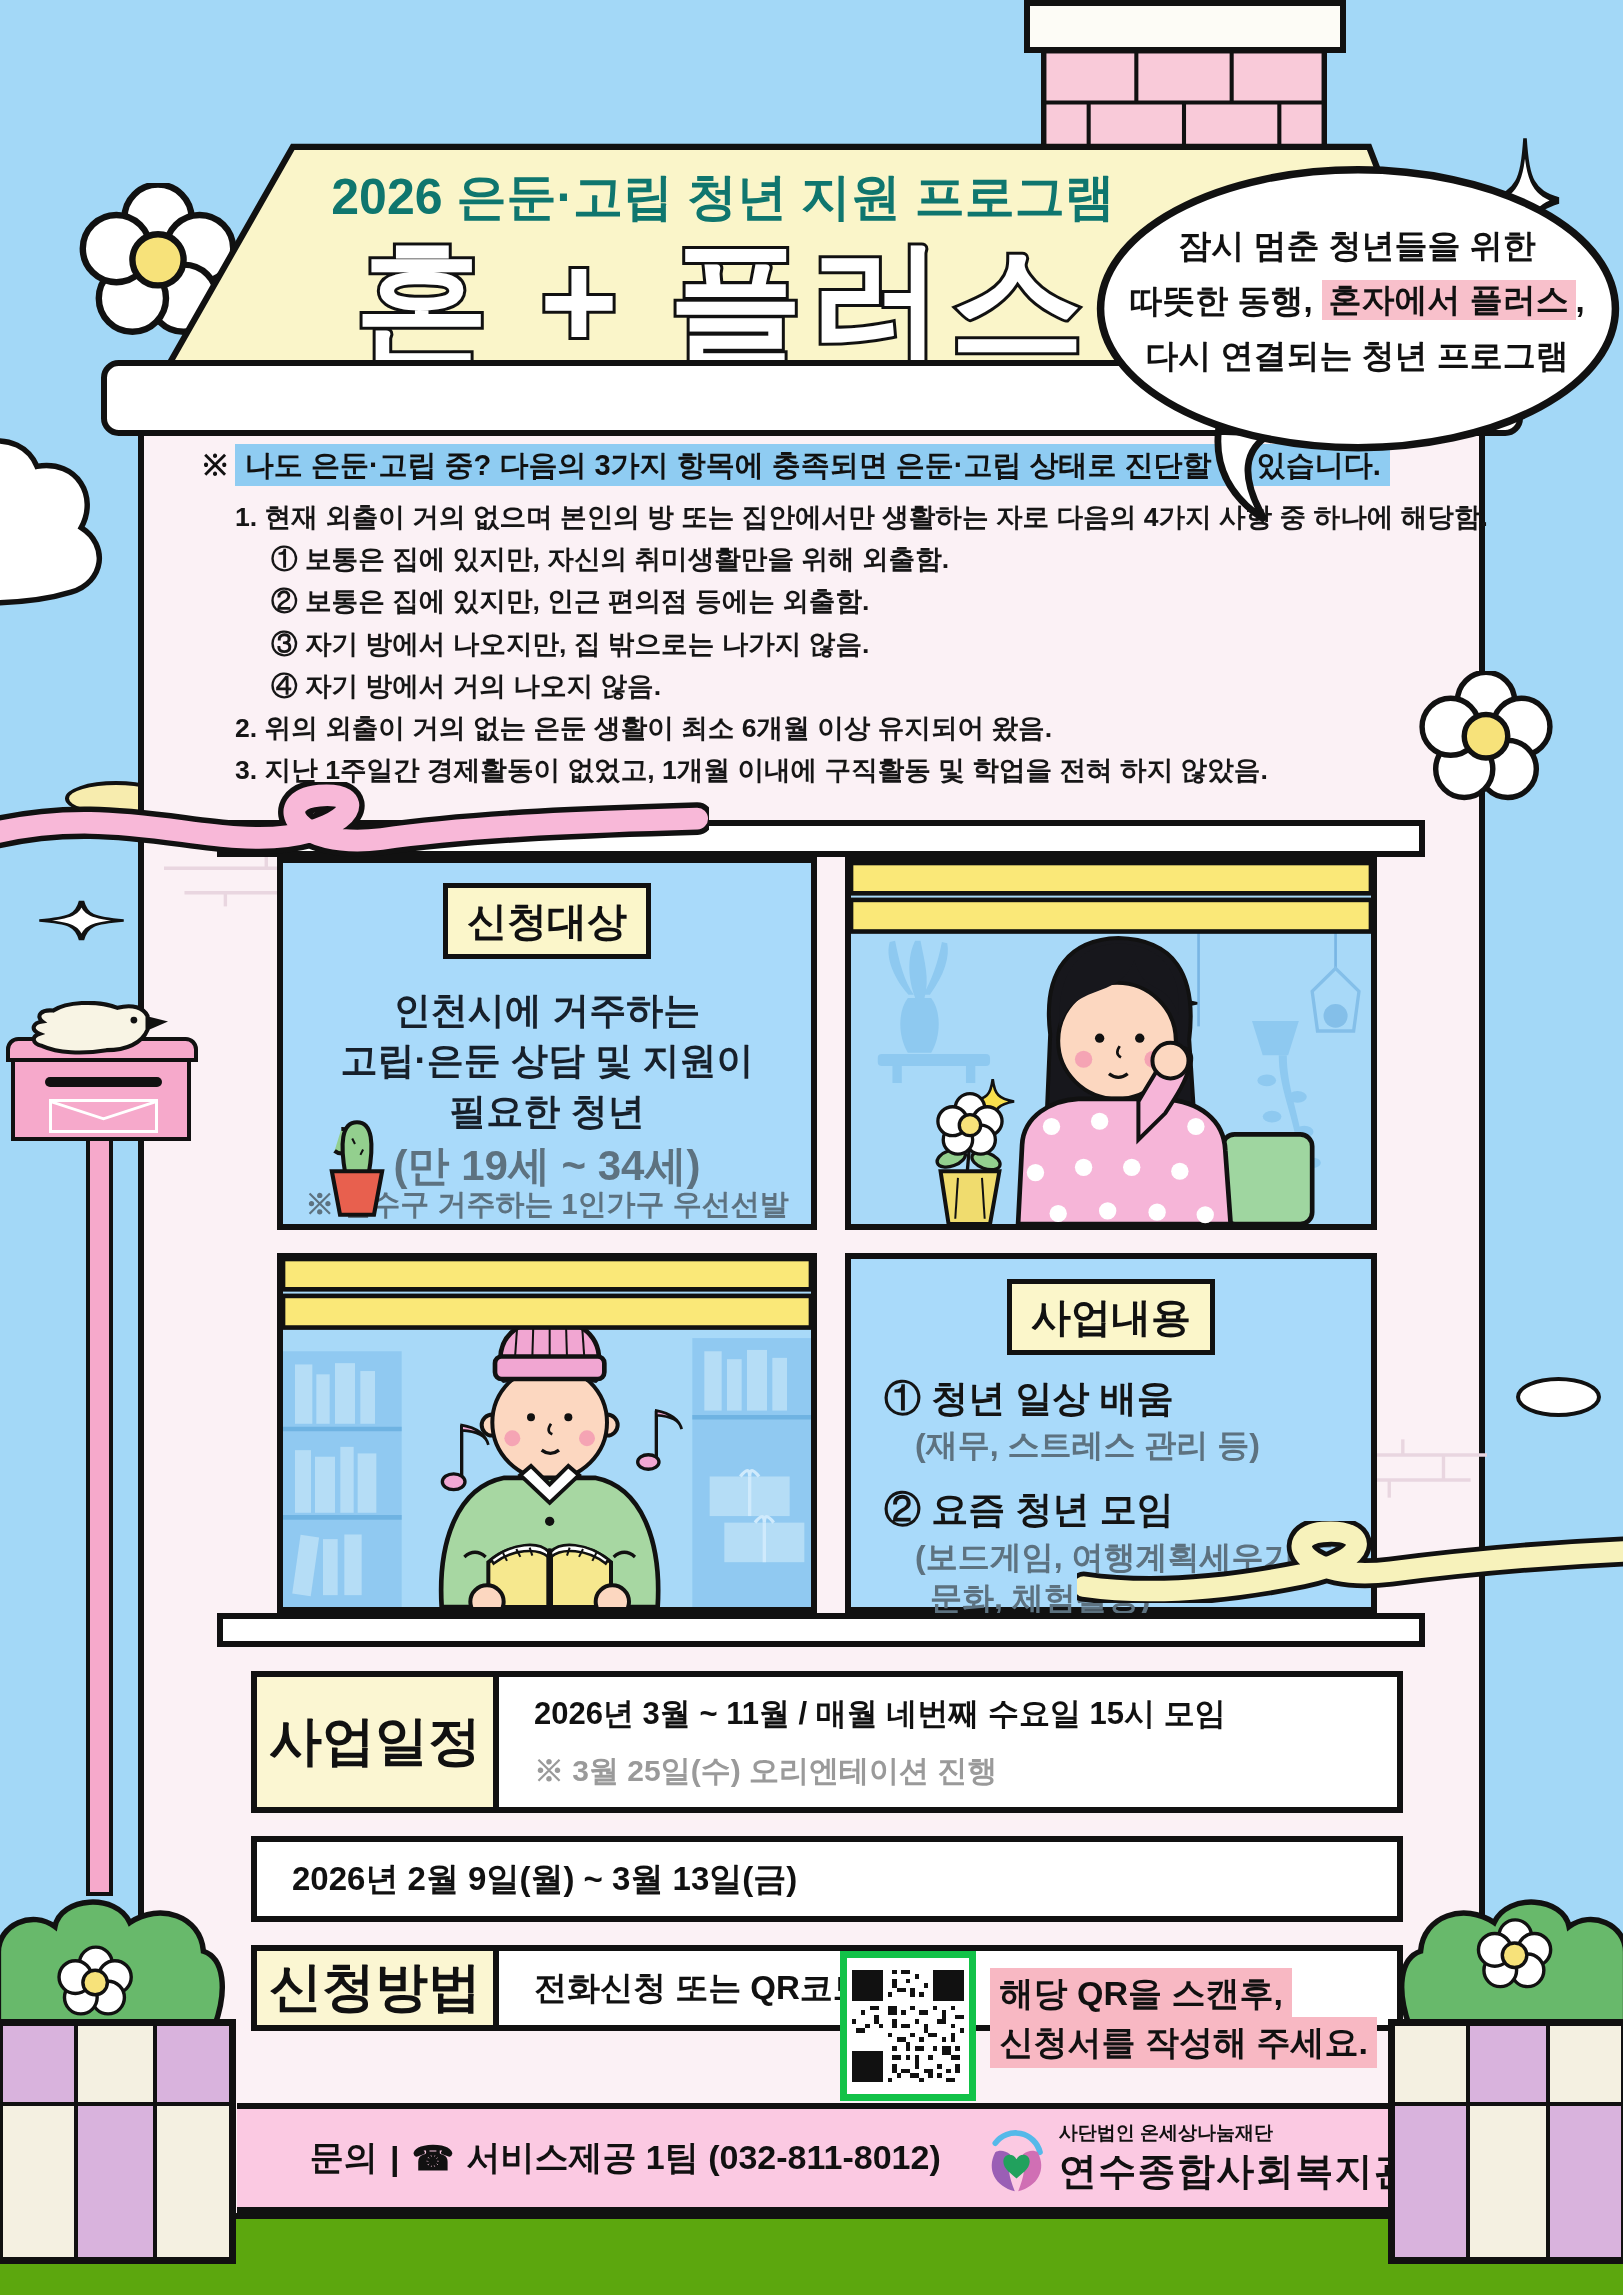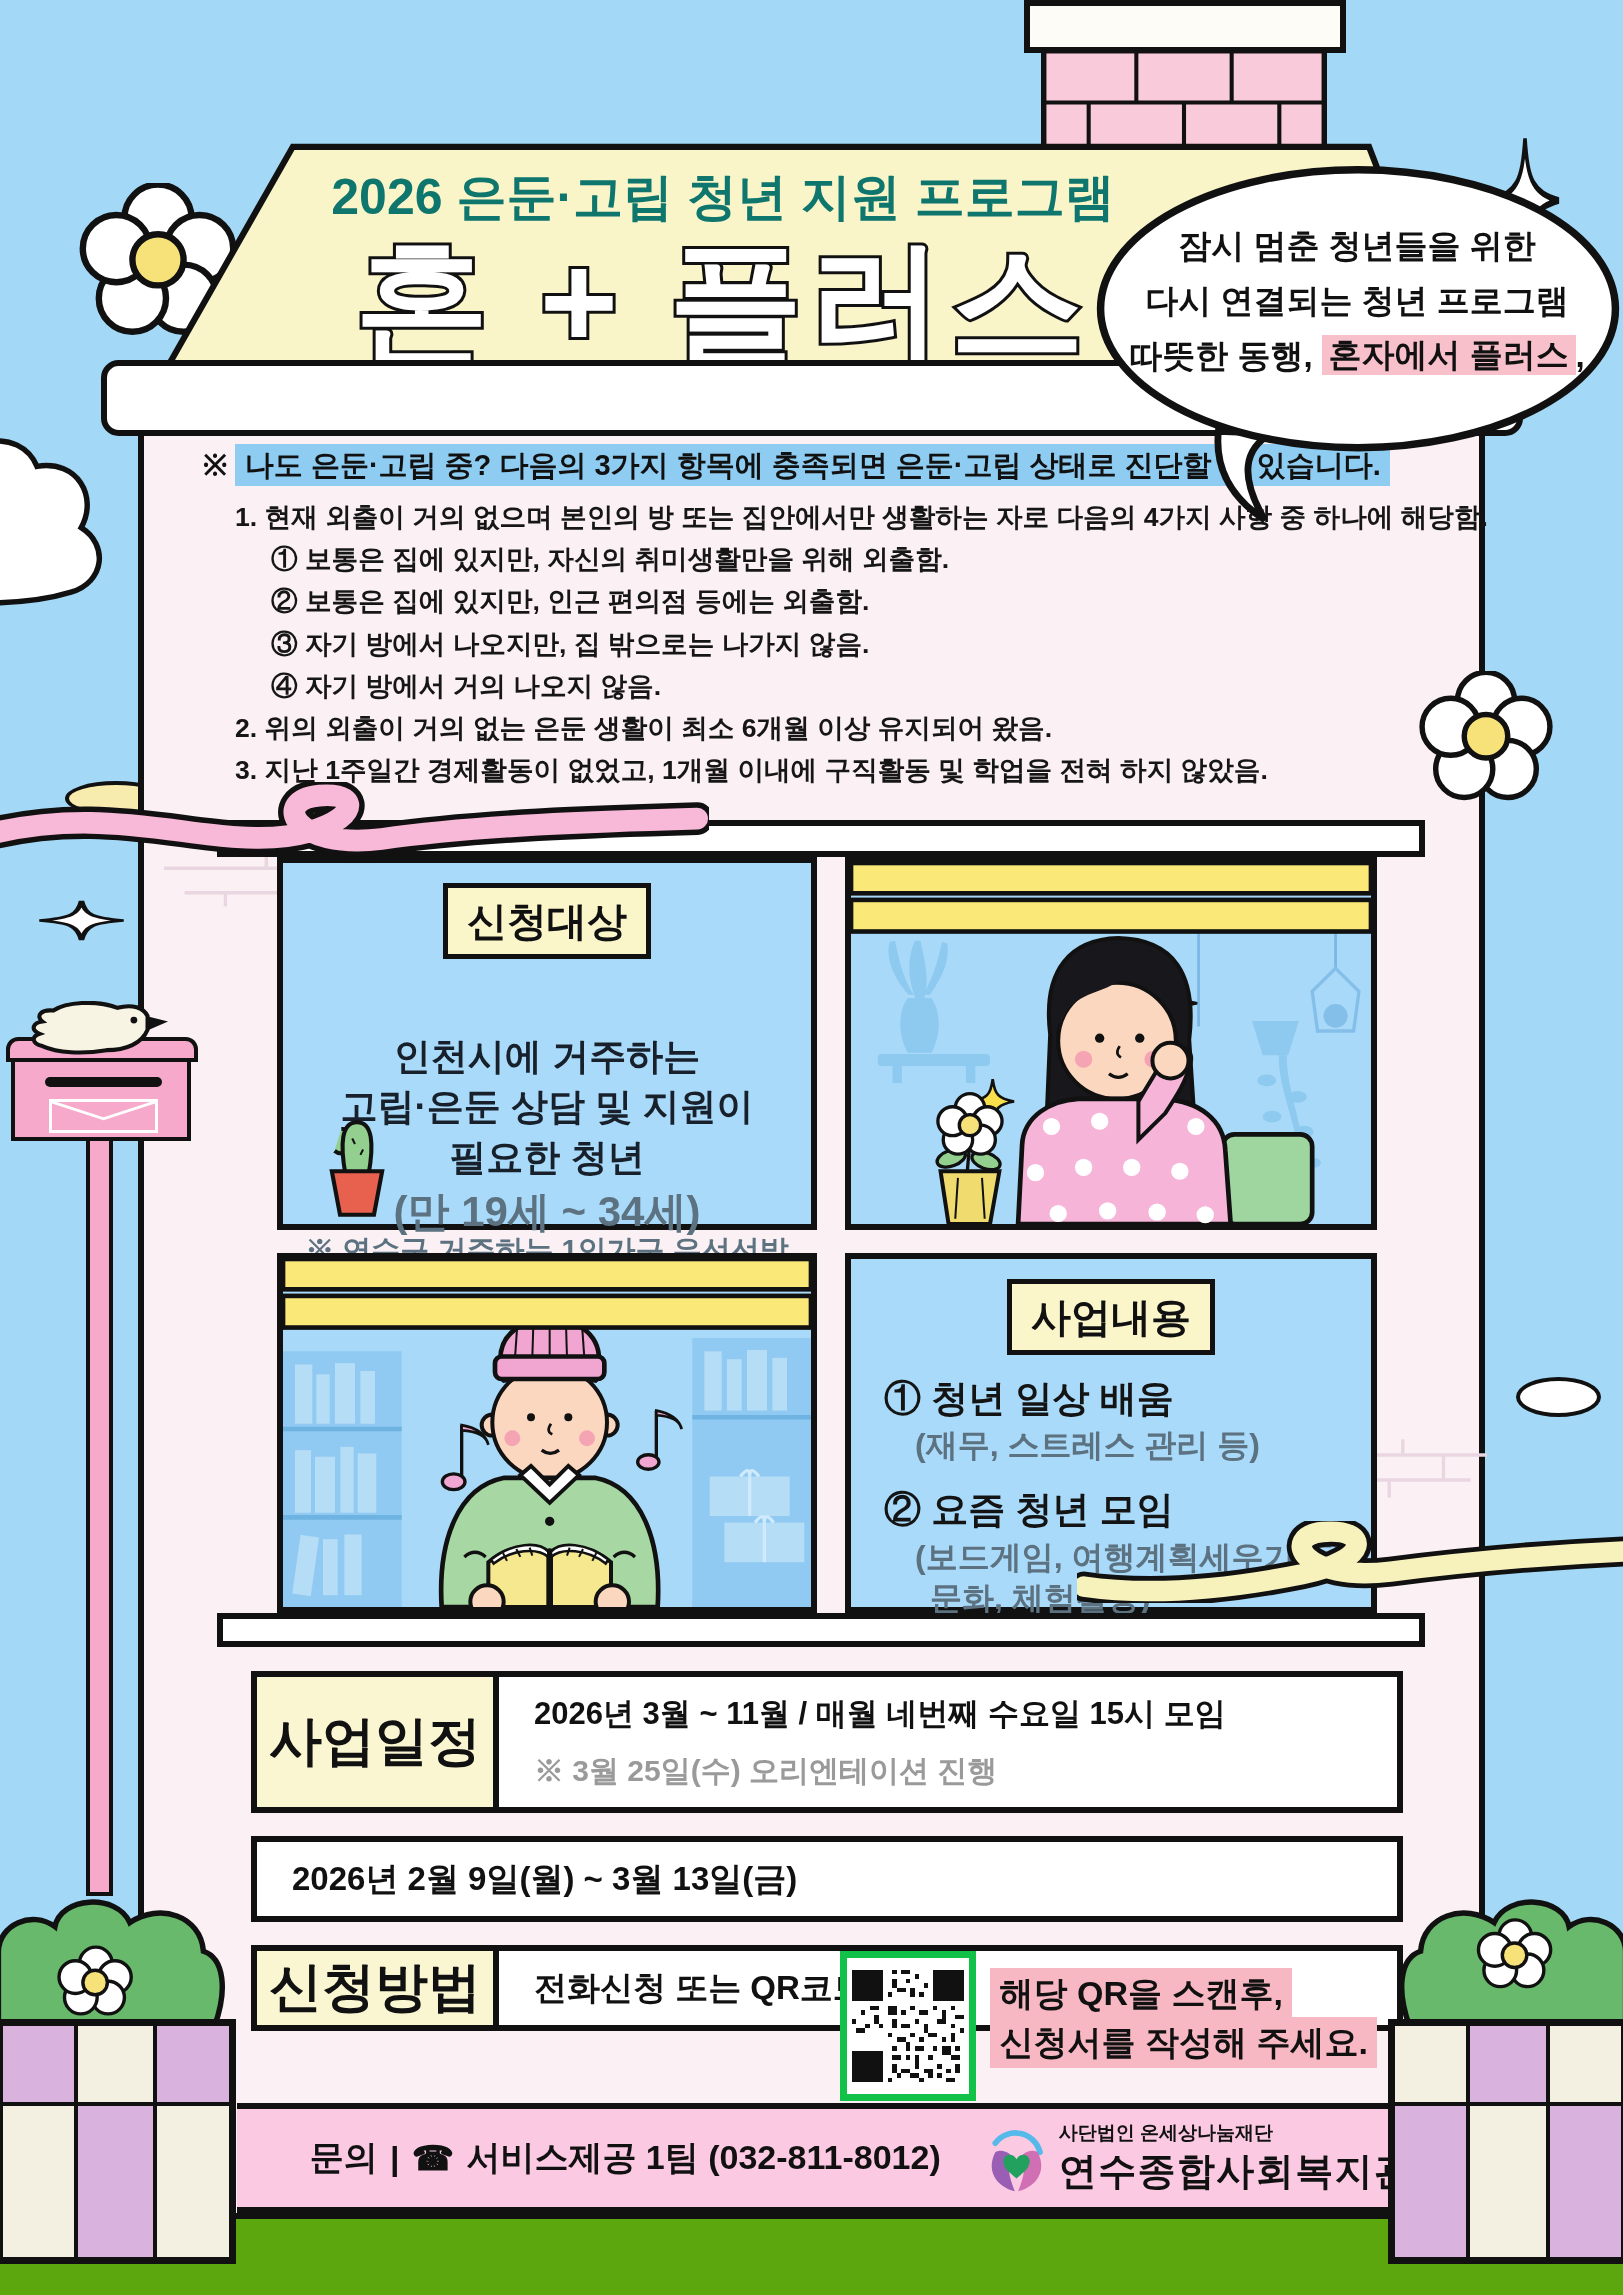--- a/index.html
+++ b/index.html
@@ -36,21 +36,21 @@
   .diag-heading { left:203px; top:444px; font-size:29px; font-weight:800; color:#111; z-index:3; white-space:nowrap; }
   .hl-blue { background:#8fccf2; padding:4.8px 9.5px; }
   .diag-item { font-size:26.6px; font-weight:700; color:#161616; z-index:3; white-space:nowrap; position:absolute; }
 
   
   .info-box { background:#a9dafa; border:6.1px solid #111; z-index:3; }
   .target-box { left:277px; top:857px; width:540px; height:373px; }
   .content-box { left:845px; top:1253px; width:532px; height:360px; }
   .badge { position:absolute; left:50%; transform:translateX(-50%); top:20.4px; background:#fbf6ca; border:5.5px solid #111;
            font-size:40px; font-weight:800; color:#111; padding:5.5px 19px; white-space:nowrap; }
-  .box-line { position:absolute; width:100%; text-align:center; white-space:nowrap;margin-top:46px; }
+  .box-line { position:absolute; width:100%; text-align:center; white-space:nowrap; }
   .c-dark { color:#17202b; } .c-gray { color:#5d7280; }
   .window { border:6.1px solid #111; z-index:3; overflow:hidden; background:#a8d9f8; }
   .girl-window { left:845px; top:857px; width:532px; height:373px; }
   .boy-window { left:277px; top:1253px; width:540px; height:360px; }
   .content-item { position:absolute; font-size:37px; font-weight:800; color:#141414; white-space:nowrap; }
   .content-sub { position:absolute; font-size:32px; font-weight:700; color:#5d7280; white-space:nowrap; }
 
   
   .trow { display:flex; border:6.1px solid #111; background:#fff; z-index:3; position:absolute; left:251px; width:1152px; }
   .trow-label { width:242px; background:#fbf6d2; border-right:6.1px solid #111; display:flex; align-items:center; justify-content:center;
@@ -604,20 +604,20 @@
     </g>
     <circle cx="50" cy="48" r="16" fill="#f7e27a" stroke="#111" stroke-width="4"></circle>
   </svg>
 
   <svg class="abs bubble-svg" width="538" height="382" viewBox="0 0 790 560">
     <path d="M190,395 C 185,445 205,490 258,525 C 220,460 228,420 268,398 Z" fill="#fff" stroke="#111" stroke-width="10"></path>
     <ellipse cx="395" cy="215" rx="378" ry="204" fill="#fff" stroke="#111" stroke-width="11"></ellipse>
   </svg>
   <div class="abs bubble-text">
     <div>잠시 멈춘 청년들을 위한</div>
-    <div>다시 연결되는 청년 프로그램</div>
     <div>
       <span>따뜻한 동행, </span><span class="hl-pink">혼자에서 플러스</span><span>,</span>
     </div>
+    <div>다시 연결되는 청년 프로그램</div>
   </div>
 
 </div>
 
 
 </body></html>

